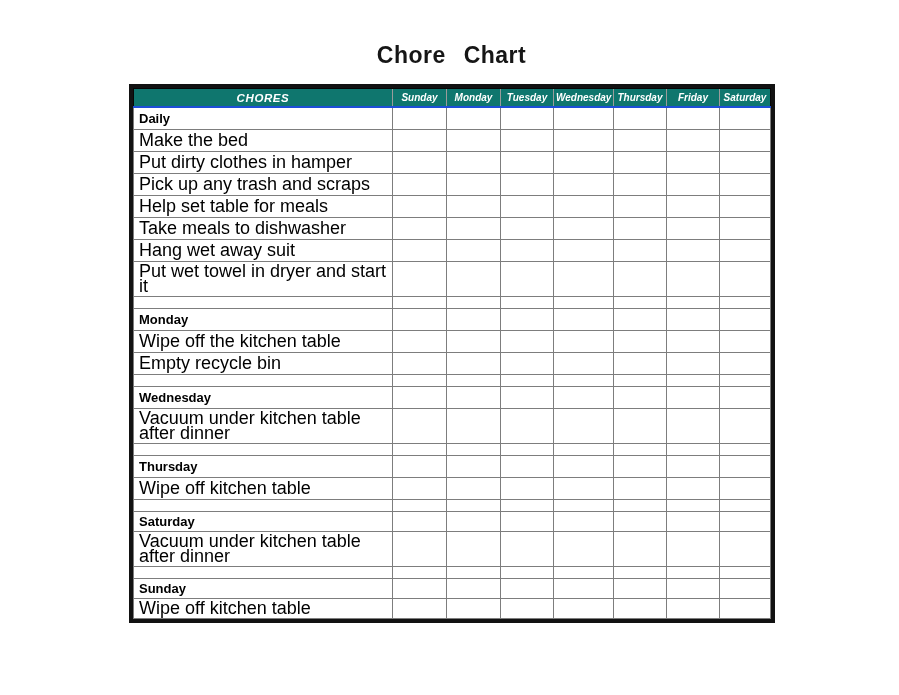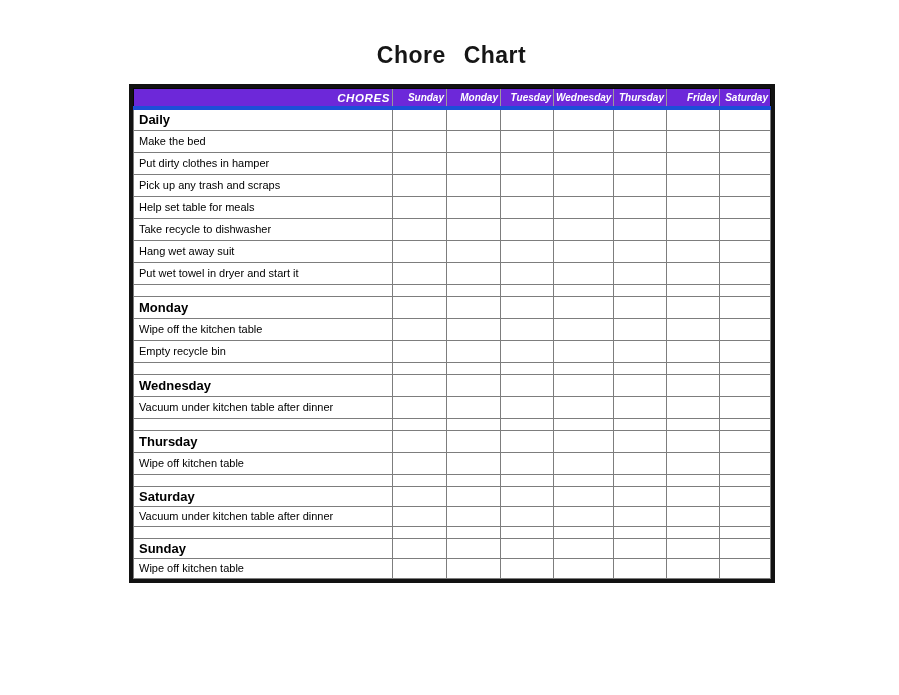--- a/index.html
+++ b/index.html
@@ -42,29 +42,29 @@
   col.c-chores { width: 259px; }
   col.c-sun { width: 54px; }
   col.c-mon { width: 54px; }
   col.c-tue { width: 53px; }
   col.c-wed { width: 60px; }
   col.c-thu { width: 53px; }
   col.c-fri { width: 53px; }
   col.c-sat { width: 51px; }
 
   thead th {
-    background: #6d28d9;
+    background: #0f766e;
     color: #ffffff;
     font-style: italic;
     font-weight: bold;
     height: 15px;
     padding: 1px 2px;
     border-top: 1px solid #060606;
-    border-bottom: 4px solid #1d4ed8;
-    text-align: right;
+    border-bottom: 2px solid #1d4ed8;
+    text-align: center;
     overflow: hidden;
     white-space: nowrap;
   }
   thead th.chores-head {
     font-size: 11.5px;
     letter-spacing: 0.6px;
     border-left: 1px solid #060606;
   }
   thead th.day-head {
     font-size: 10px;
@@ -72,21 +72,21 @@
   }
   thead th:last-child { border-right: 1px solid #060606; }
 
   tbody td {
     border: 1px solid #7d7d7d;
     padding: 0;
     overflow: hidden;
   }
   tbody td.label-cell {
     padding: 2px 4px 2px 5px;
-    font-size: 11px;
+    font-size: 18px;
     line-height: 15px;
     vertical-align: middle;
     text-align: left;
     white-space: normal;
   }
   tr.row-chore  { height: 22px; }
   tr.row-section{ height: 22px; margin-top: 40px; }
   tr.row-spacer { height: 12px; }
   tr.row-tight  { height: 18px; }
   tr.row-section td.label-cell { font-weight: bold; font-size: 13px; }
@@ -173,21 +173,21 @@
             <td class="label-cell"><span class="label-text">Help set table for meals</span></td>
             <td></td>
             <td></td>
             <td></td>
             <td></td>
             <td></td>
             <td></td>
             <td></td>
           </tr>
           <tr class="row-chore">
-            <td class="label-cell"><span class="label-text">Take recycle to dishwasher</span></td>
+            <td class="label-cell"><span class="label-text">Take meals to dishwasher</span></td>
             <td></td>
             <td></td>
             <td></td>
             <td></td>
             <td></td>
             <td></td>
             <td></td>
           </tr>
           <tr class="row-chore">
             <td class="label-cell"><span class="label-text">Hang wet away suit</span></td>

